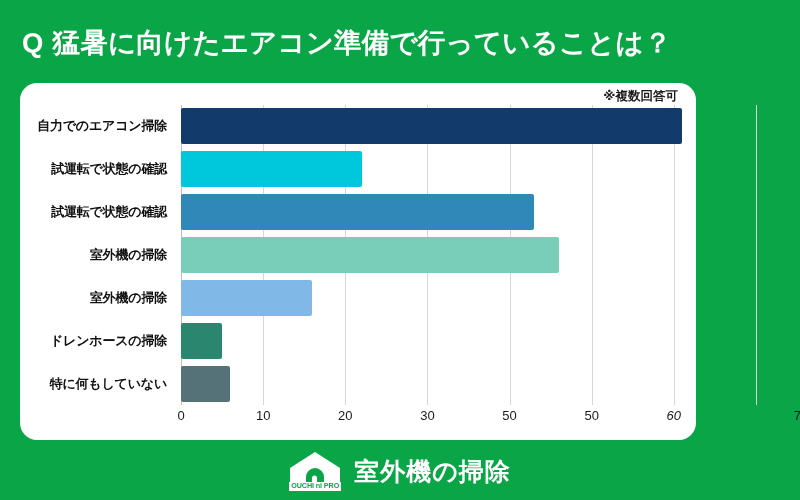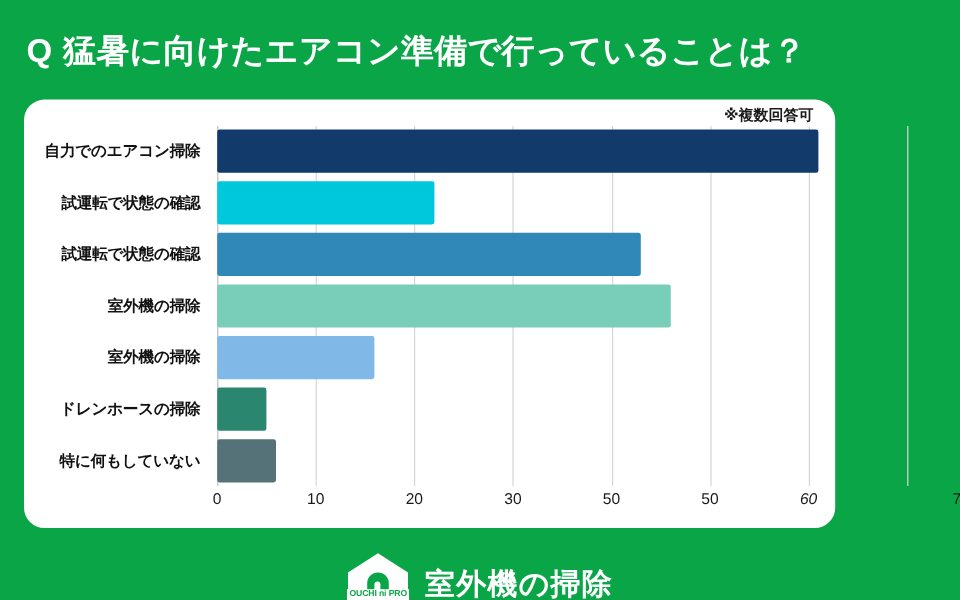--- a/index.html
+++ b/index.html
@@ -127,21 +127,21 @@
     font-weight: 400;
     color: #1a1a1a;
   }
 
   
   .footer {
     position: absolute;
     left: 0; bottom: 0;
     width: 800px; height: 58px;
     display: flex;
-    align-items: flex-end;
+    align-items: center;
     justify-content: center;
     gap: 13px;
   }
   .logo-mark {
     position: relative;
     width: 52px; height: 40px;
     display: block;
   }
   .logo-wordmark {
     color: #ffffff;

